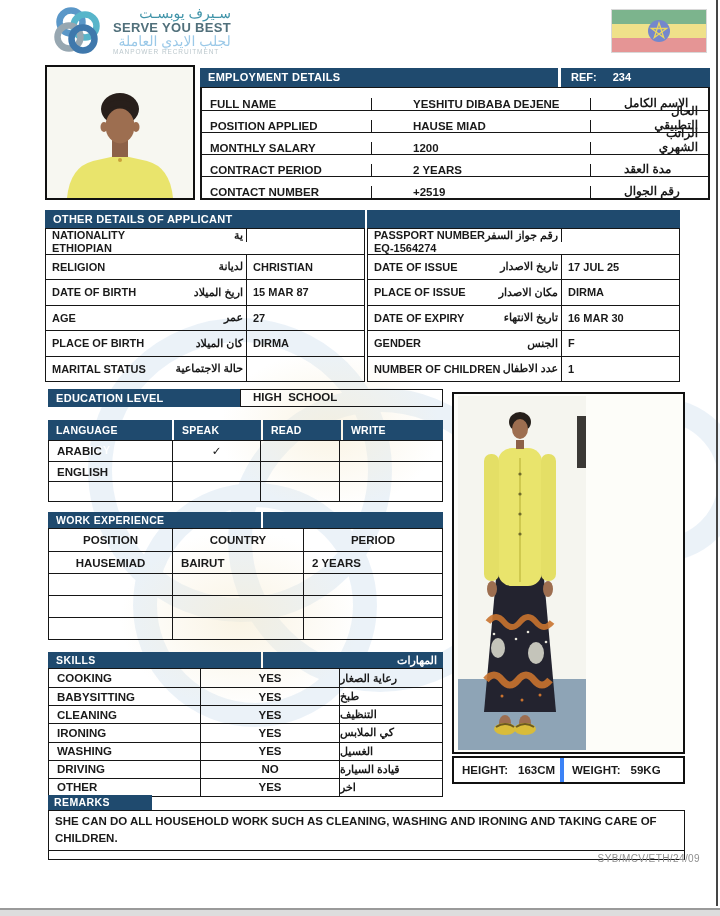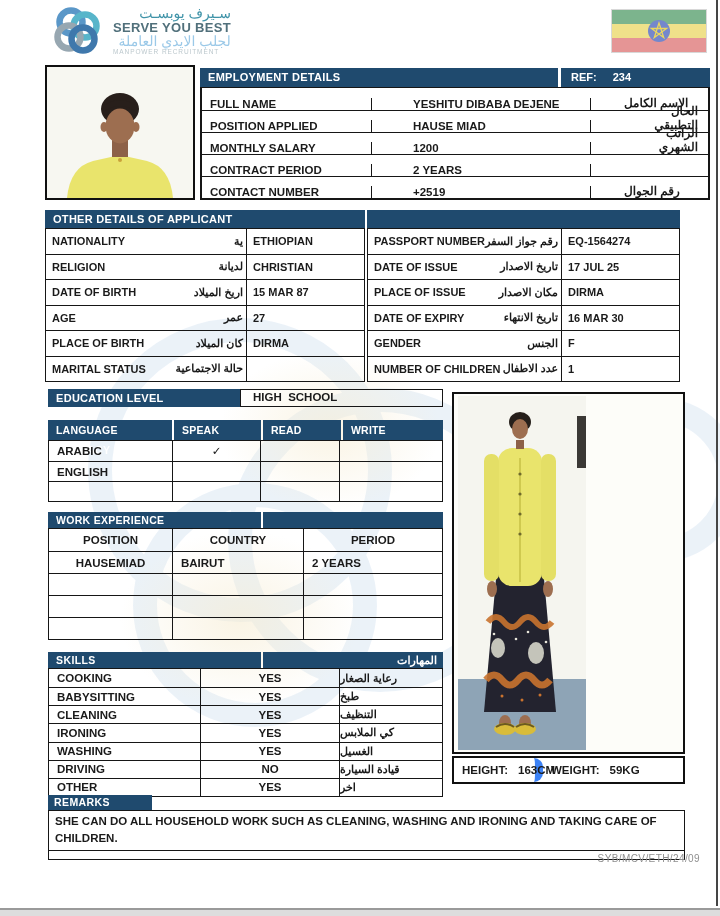--- a/index.html
+++ b/index.html
@@ -44,21 +44,21 @@
   .emp-ar    { flex:1; justify-content:flex-end; padding-right:10px; direction:rtl;
                font-size:12px; font-weight:600; }
   
   .od { position:absolute; left:45px; top:210px; width:635px; font-size:11px; }
   .od-head { height:18px; line-height:18px; padding-left:8px; font-size:11px; letter-spacing:.3px; position:relative; }
   .od-head::after { content:""; position:absolute; left:320px; top:0; width:2px; height:18px; background:#ffffff; }
   .od-body { display:flex; gap:2px; }
   .od-col { border:1.5px solid #161616; border-top:none; }
   .od-col.l { width:320px; } .od-col.r { width:313px; }
   .od-row { display:flex; height:25.5px; border-top:1.5px solid #161616; align-items:stretch; }
-  .od-row:first-child { border-top:1.5px solid #161616; }
+  .od-row:first-child { border-top:1.5px solid #161616;flex-direction:column; }
   .od-lab { display:flex; justify-content:space-between; align-items:center; overflow:hidden;
             padding:0 3px 0 6px; border-right:1.5px solid #161616; }
   .od-col.l .od-lab { width:201px; } .od-col.r .od-lab { width:194px; }
   .od-lab .en { font-weight:600; white-space:nowrap; }
   .od-lab .ar { direction:rtl; white-space:nowrap; font-weight:600; }
   .od-val { flex:1; display:flex; align-items:center; padding-left:6px; font-weight:600; }
   
   .edu { position:absolute; left:48px; top:389px; display:flex; }
   .edu-bar { width:192px; height:18px; line-height:18px; padding-left:8px; font-size:11px; letter-spacing:.3px; }
   .edu-val { width:203px; height:18px; line-height:15px; border:1.5px solid #161616;
@@ -113,21 +113,21 @@
   
   .footer-code { position:absolute; right:20px; top:853px; font-size:10px; color:#8f8f8f; letter-spacing:.4px; }
   
   .fullbody { position:absolute; left:452px; top:392px; width:233px; height:362px;
               border:2px solid #101010; background:#fdfdf9; }
   .fullbody svg { position:absolute; left:4px; top:2px; }
   
   .hw { position:absolute; left:452px; top:756px; width:233px; height:28px;
         border:2px solid #101010; display:flex; font-size:11.5px; font-weight:bold; }
   .hw-cell { display:flex; align-items:center; padding-left:8px; gap:10px; }
-  .hw-c1 { width:89px; border-right:8px solid #3b82f6;border-radius:9px; }
+  .hw-c1 { width:110px; border-right:4px solid #3b82f6; }
   .hw-c2 { flex:1; }
   
   .edge-right { position:absolute; right:2px; top:0; width:2px; height:906px; background:#454545; }
   .edge-bottom { position:absolute; left:0; bottom:0; width:100%; height:8px;
                  background:linear-gradient(#9a9a9a 2px,#dddddd 2px); }
 </style>
 </head>
 <body>
 
 <div class="page">
@@ -202,20 +202,21 @@
         <div class="c emp-ar">الحال التطبيقي</div>
       </div>
       <div class="emp-row">
         <div class="c emp-label">MONTHLY SALARY</div>
         <div class="c emp-value">1200</div>
         <div class="c emp-ar">الراتب الشهري</div>
       </div>
       <div class="emp-row">
         <div class="c emp-label">CONTRACT PERIOD</div>
         <div class="c emp-value">2 YEARS</div>
+        <div class="c emp-ar">مدة العقد</div>
       </div>
       <div class="emp-row">
         <div class="c emp-label">CONTACT NUMBER</div>
         <div class="c emp-value">+2519</div>
         <div class="c emp-ar">رقم الجوال</div>
       </div>
     </div>
   </div>
 
   <div class="od">

